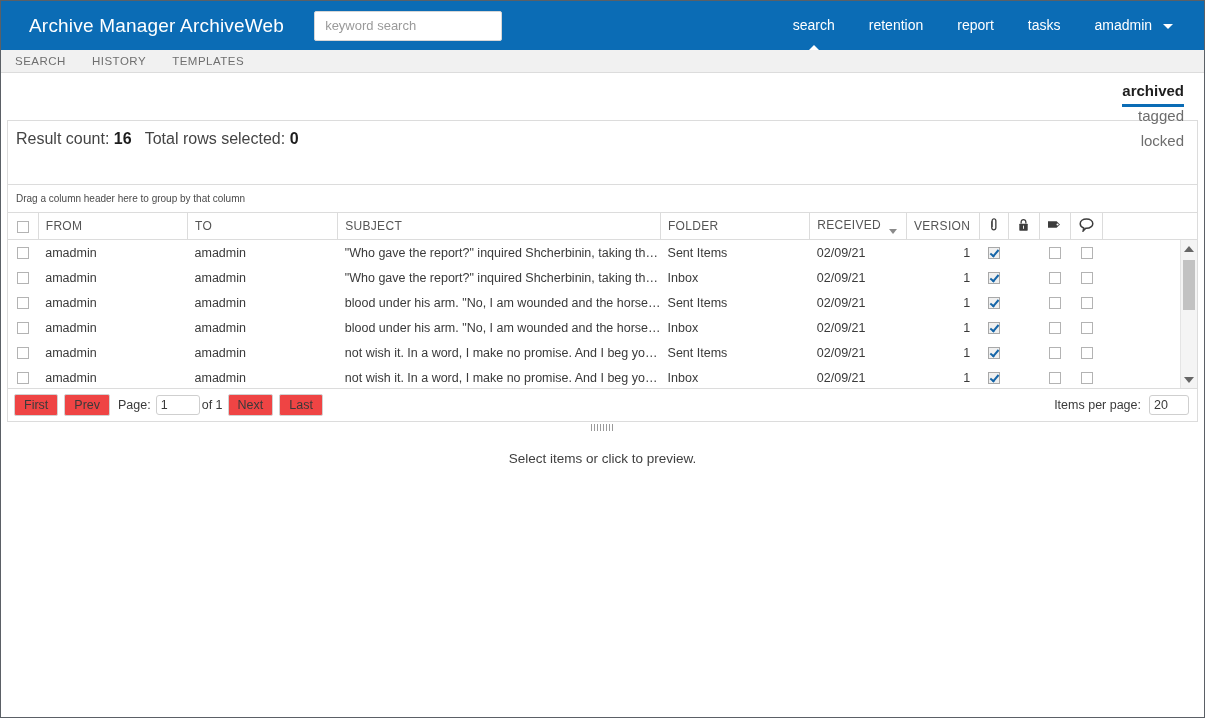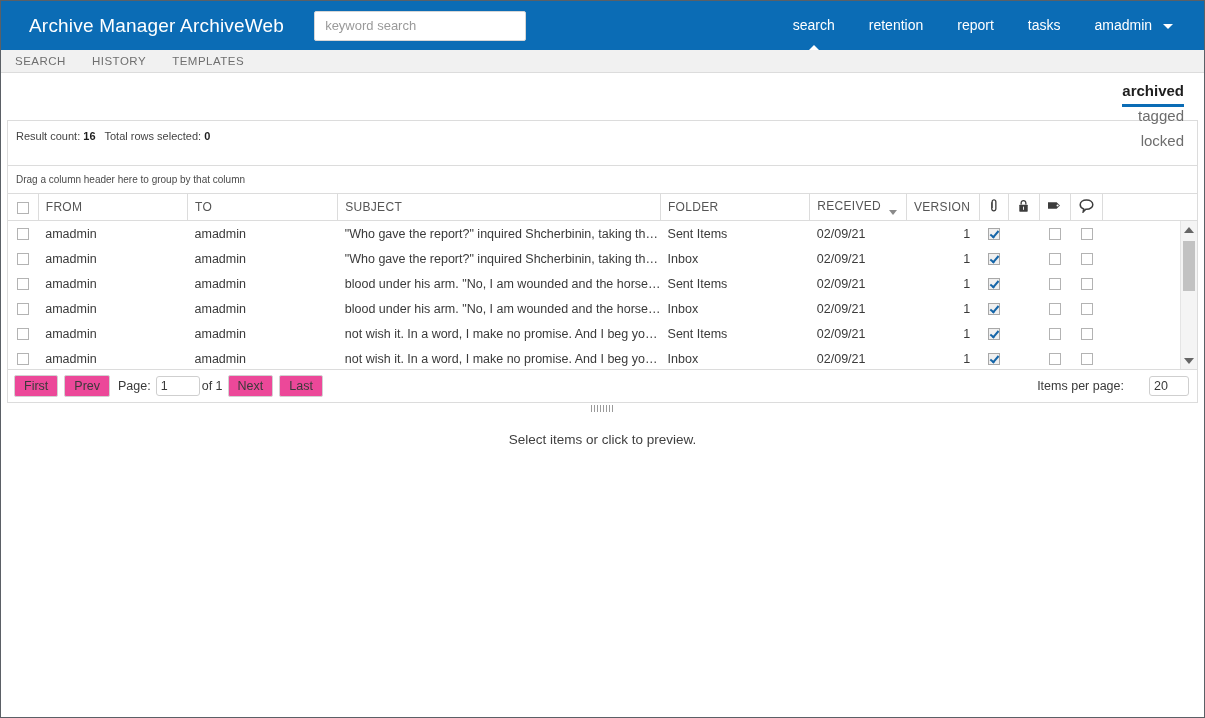--- a/index.html
+++ b/index.html
@@ -35,21 +35,21 @@
   .brand {
     color: #ffffff;
     font-size: 19px;
     font-weight: 400;
     margin-left: 28px;
     letter-spacing: .2px;
     white-space: nowrap;
   }
   .search-box {
     margin-left: 30px;
-    width: 212px;
+    width: 188px;
     height: 30px;
     background: #ffffff;
     border: 1px solid #d6d6d6;
     border-radius: 2px;
     display: flex;
     align-items: flex-start;
     box-sizing: border-box;
   }
   .search-box input {
     border: 0;
@@ -152,23 +152,23 @@
 
   
   .summary-panel {
     margin: 10px 6px 0 6px;
     border: 1px solid #dcdcdc;
     background: #ffffff;
     padding: 9px 0 10px 8px;
     box-sizing: border-box;
   }
   .summary-line {
-    font-size: 11px;
+    font-size: 16px;
     color: #444;
-    margin-bottom: 13px;
+    margin-bottom: 26px;
   }
   .summary-line .strong { font-weight: bold; color: #1d1d1d; }
   .summary-links a {
     color: #0f6cb5;
     font-size: 12.5px;
     text-decoration: none;
     margin-right: 14px;
     cursor: pointer;
   }
 
@@ -304,21 +304,21 @@
     height: 32px;
     display: flex;
     align-items: center;
     padding: 0 8px 0 6px;
     background: #ffffff;
   }
   .pg-btn {
     font-family: "Liberation Sans", sans-serif;
     font-size: 12.5px;
     color: #3a3a3a;
-    background: #ec4899;
+    background: #ef4444;
     border: 1px solid #d2d2d2;
     border-radius: 2px;
     height: 22px;
     padding: 0 9px;
     margin-right: 6px;
     cursor: pointer;
     line-height: 20px;
   }
   .pg-label {
     font-size: 12.5px;
@@ -342,21 +342,21 @@
     font-family: "Liberation Sans", sans-serif;
     font-size: 12.5px;
     color: #3a3a3a;
     width: 40px;
     height: 20px;
     border: 1px solid #cfcfcf;
     border-radius: 3px;
     padding: 0 4px;
     box-sizing: border-box;
     outline: none;
-    margin-left: 20px;
+    margin-left: 3px;
   }
 
   
   .splitter {
     height: 11px;
     display: flex;
     align-items: center;
     justify-content: center;
     cursor: row-resize;
     background: #ffffff;

